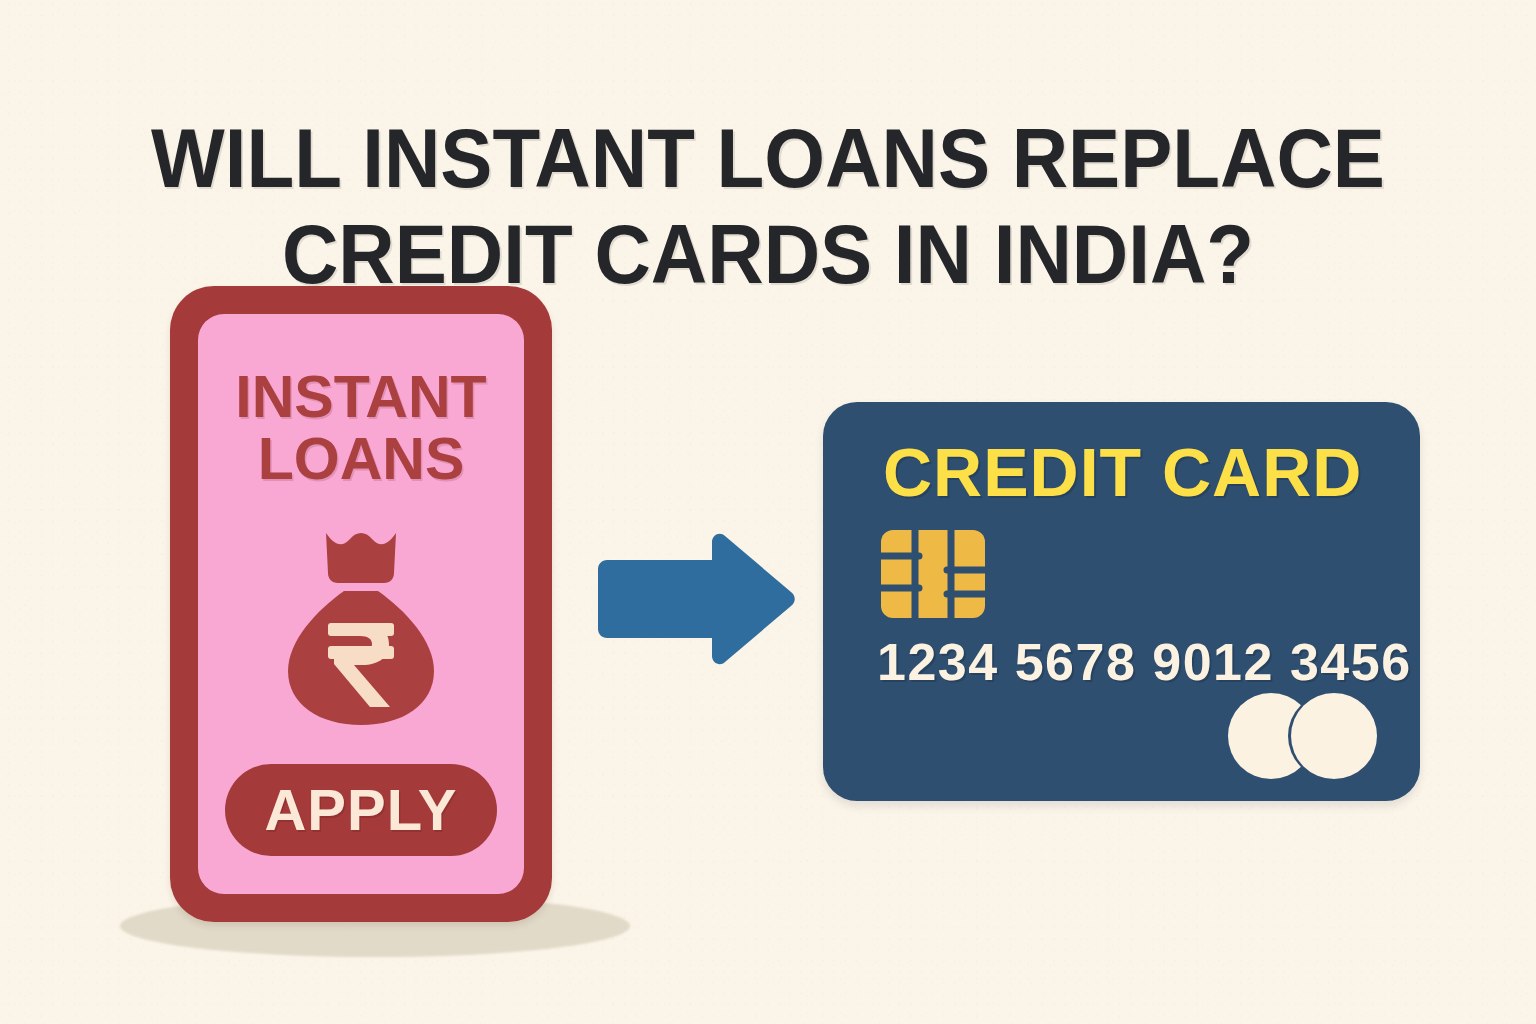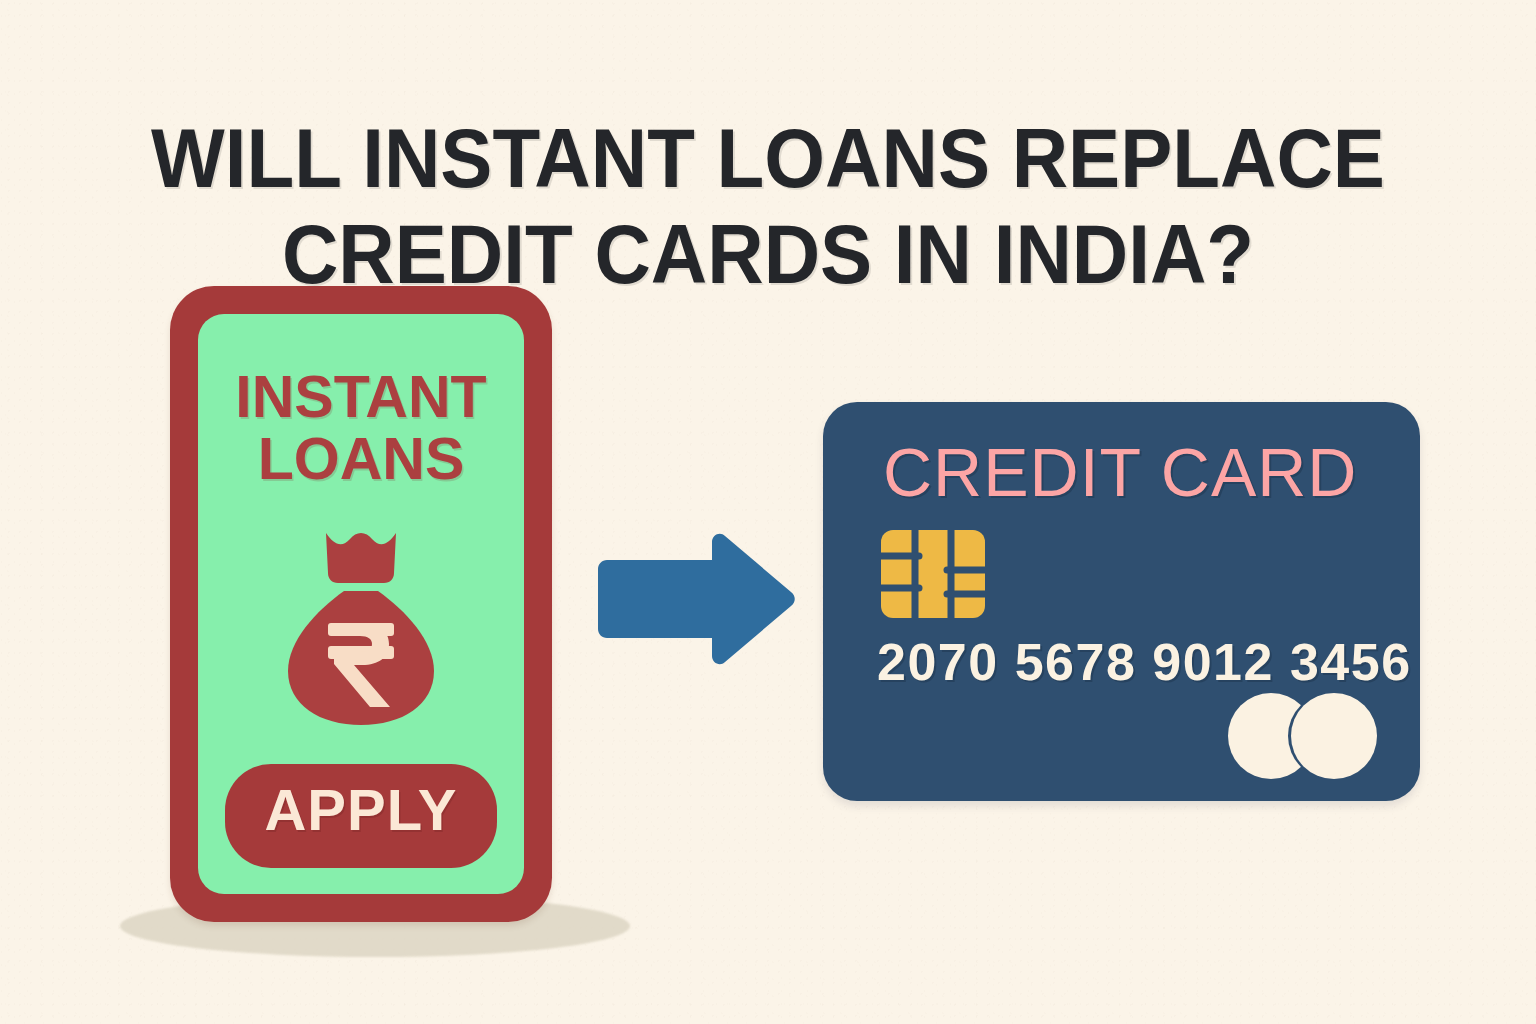--- a/index.html
+++ b/index.html
@@ -73,21 +73,21 @@
     background: #a53a3a;
     box-shadow: 0 4px 6px rgba(100,60,40,.13);
   }
   #phone-screen {
     position: absolute;
     left: 28px;
     top: 28px;
     right: 28px;
     bottom: 28px;
     border-radius: 26px;
-    background: #86efac;
+    background: #f9a8d4;
   }
   #phone-heading {
     position: absolute;
     left: 0;
     right: 0;
     top: 52px;
     text-align: center;
     color: #ab4040;
     font-family: "Liberation Sans Narrow", "Liberation Sans", "DejaVu Sans Condensed", sans-serif;
     font-weight: 700;
@@ -107,21 +107,21 @@
     height: 200px;
   }
 
   
   #apply-button {
     position: absolute;
     left: 50%;
     transform: translateX(-50%);
     top: 450px;
     width: 272px;
-    height: 104px;
+    height: 92px;
     border-radius: 46px;
     background: #a53a3a;
     color: #fbe8d6;
     font-family: "Liberation Sans Narrow", "Liberation Sans", "DejaVu Sans Condensed", sans-serif;
     font-weight: 700;
     font-size: 58px;
     line-height: 92px;
     text-align: center;
     letter-spacing: 1px;
     cursor: pointer;
@@ -147,23 +147,23 @@
     height: 399px;
     border-radius: 34px;
     background: #2f4f70;
     box-shadow: 0 5px 8px rgba(60,60,80,.12);
     overflow: hidden;
   }
   #card-title {
     position: absolute;
     left: 60px;
     top: 34px;
-    color: #fca5a5;
-    font-family: "Liberation Sans Narrow", "Liberation Sans", "DejaVu Sans Condensed", sans-serif;
-    font-weight: 400;
+    color: #fde047;
+    font-family: "Liberation Sans Narrow", "Liberation Sans", "DejaVu Sans Condensed", sans-serif;
+    font-weight: 700;
     font-size: 68px;
     line-height: 72px;
     letter-spacing: 1px;
     text-shadow: 2px 2px 0 rgba(20,35,55,.30);
     white-space: nowrap;
   }
   #card-chip {
     position: absolute;
     left: 58px;
     top: 128px;
@@ -277,21 +277,21 @@
       <g stroke="#2f4f70" stroke-width="7" fill="none" stroke-linecap="round">
         <line x1="34" y1="-4" x2="34" y2="92"></line>
         <line x1="70" y1="-4" x2="70" y2="92"></line>
         <line x1="-4" y1="26" x2="38" y2="26"></line>
         <line x1="-4" y1="58" x2="38" y2="58"></line>
         <line x1="66" y1="40" x2="108" y2="40"></line>
         <line x1="66" y1="64" x2="108" y2="64"></line>
       </g>
     </svg>
 
-    <div id="card-number">2070 5678 9012 3456</div>
+    <div id="card-number">1234 5678 9012 3456</div>
 
     <div id="card-logo">
       <div class="logo-circle" id="logo-circle-left"></div>
       <div class="logo-circle" id="logo-circle-right"></div>
     </div>
 
   </div>
 
 </div>
 

